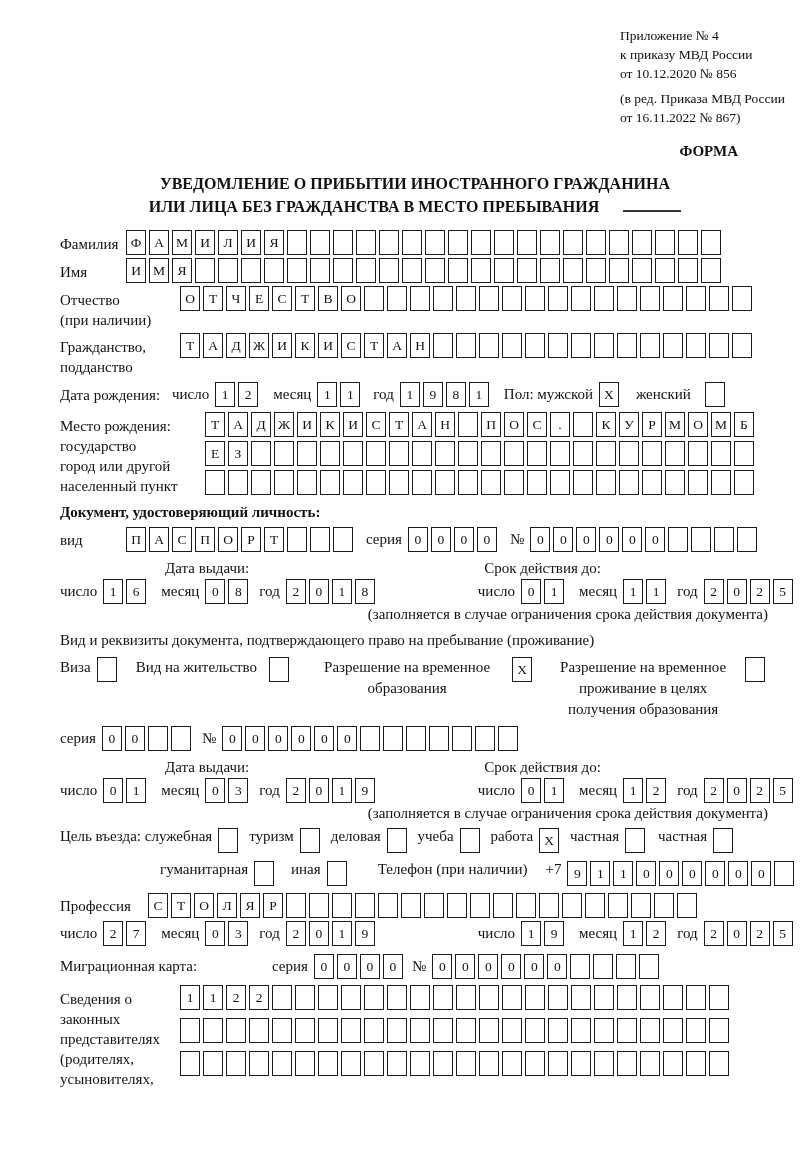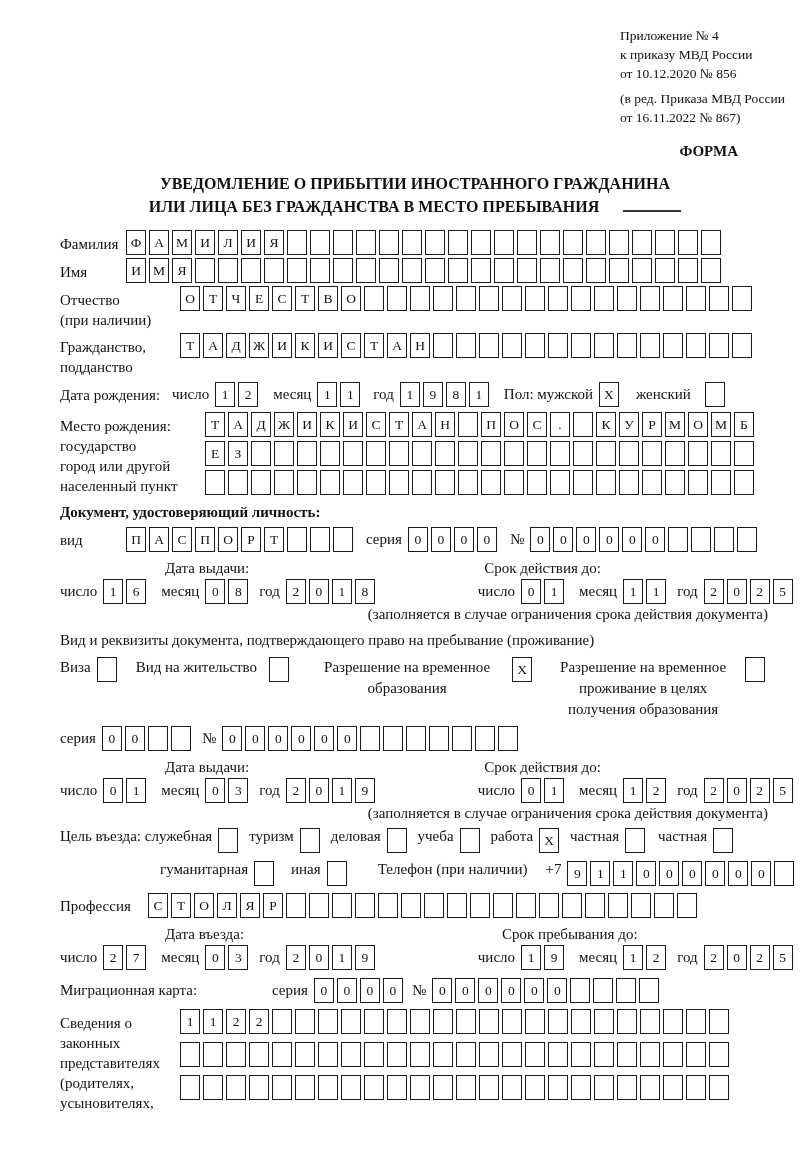--- a/index.html
+++ b/index.html
@@ -586,24 +586,20 @@
         <span class="cell"></span>
         <span class="cell"></span>
         <span class="cell"></span>
         <span class="cell"></span>
         <span class="cell"></span>
         <span class="cell"></span>
         <span class="cell"></span>
       </span>
   </div>
 
-  <div class="dhdr">
-    <span class="h1">Дата въезда:</span>
-    <span class="h2" style="margin-left:258px">Срок пребывания до:</span>
-  </div>
   <div class="daterow">
     <span class="dg">
       <span class="dlbl">число</span>
       <span class="cells">
           <span class="cell">2</span>
           <span class="cell">7</span>
         </span>
       <span class="dlbl ml12">месяц</span>
       <span class="cells">
           <span class="cell">0</span>

